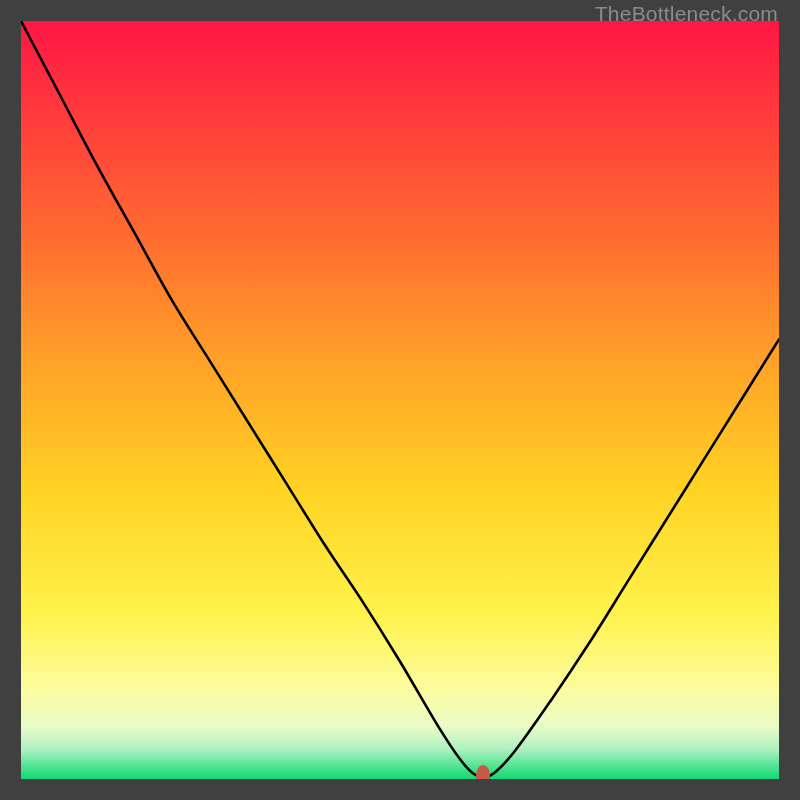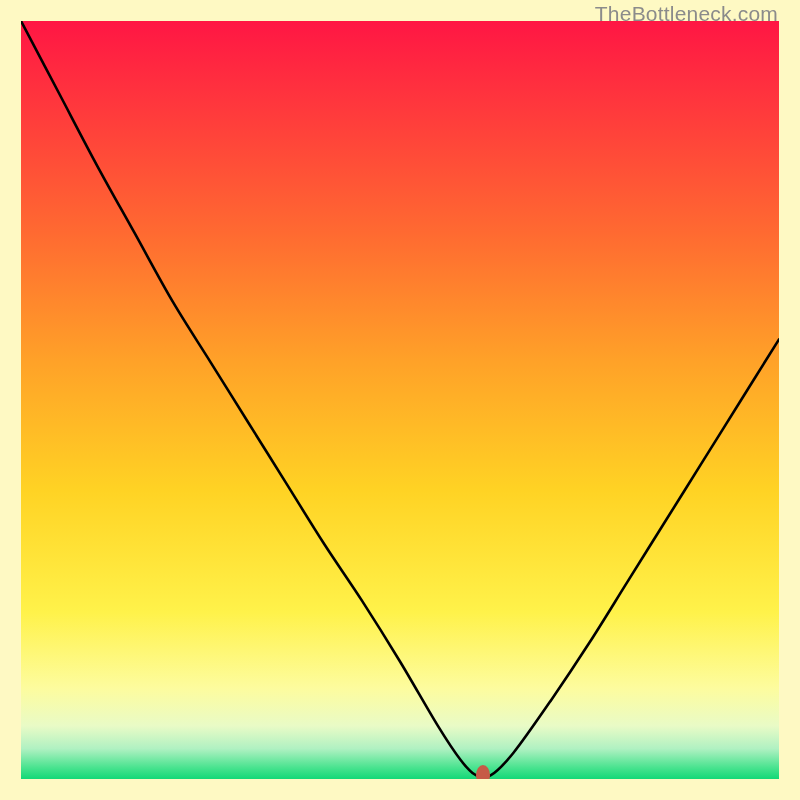--- a/index.html
+++ b/index.html
@@ -7,21 +7,21 @@
     padding: 0;
     width: 800px;
     height: 800px;
     background: #000;
     font-family: Arial, Helvetica, sans-serif;
   }
   .frame {
     position: relative;
     width: 800px;
     height: 800px;
-    background: #fef9c3;
+    background: #404040;
   }
   .plot {
     position: absolute;
     left: 21px;
     top: 21px;
     width: 758px;
     height: 758px;
     overflow: hidden;
   }
   .gradient {

